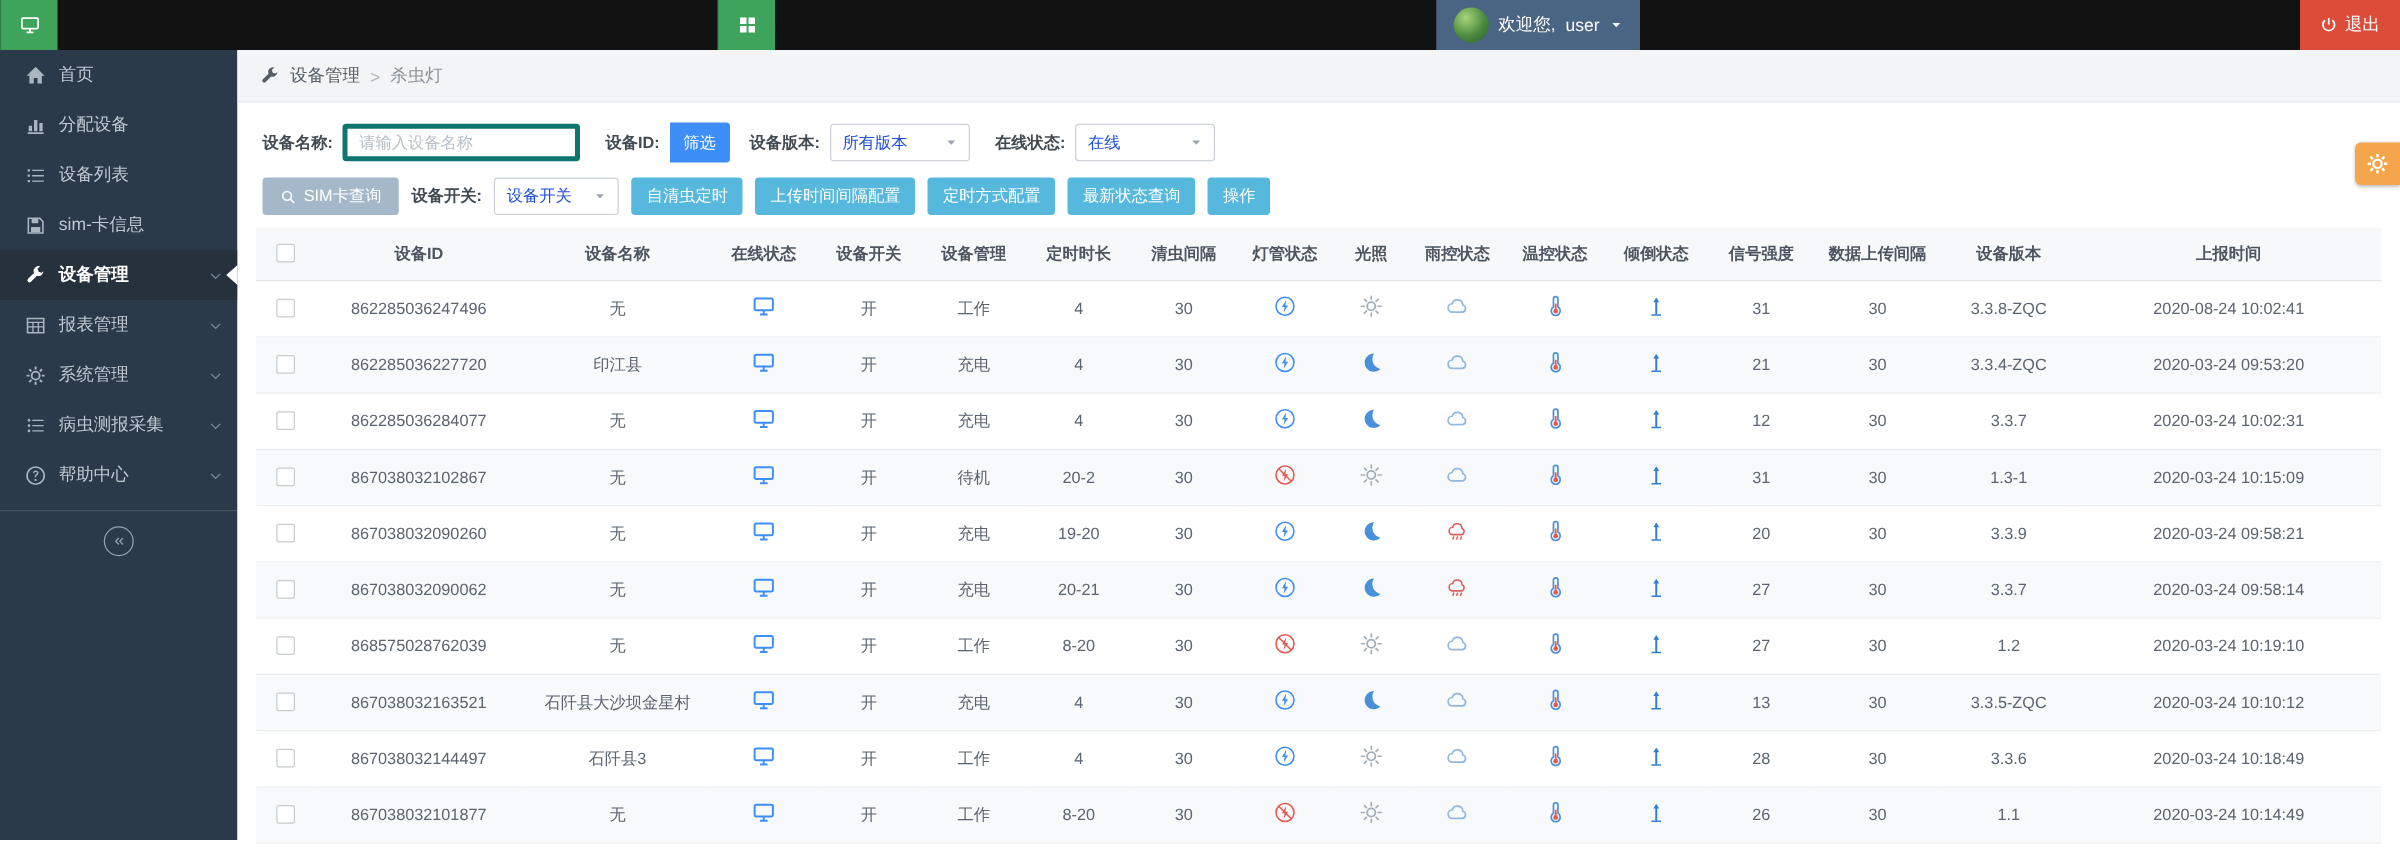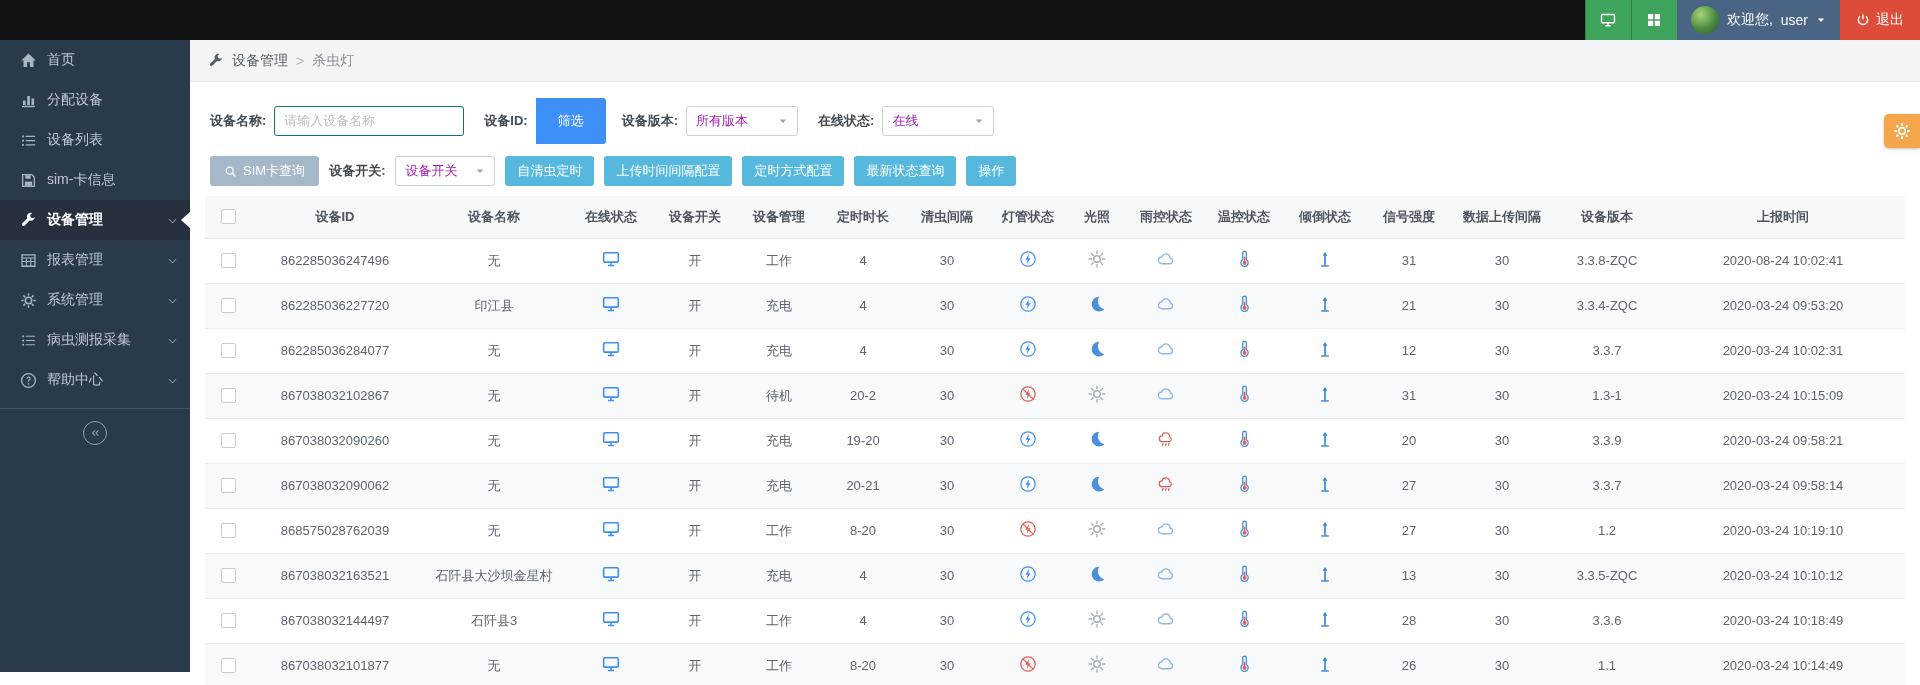--- a/index.html
+++ b/index.html
@@ -2,21 +2,21 @@
 <html style="--topbar_bg: #121212; --sidebar_bg: #2b3a4a; --green: #3fa45b; --red: #dd4b39; --user_bg: #4a6583; --accent_blue: #3e8ef7; --button_light_blue: #57b8dd; --orange: #f5a64a;"><head>
 <meta charset="utf-8">
 <style>
   *{box-sizing:border-box;margin:0;padding:0}
   html,body{width:1920px;height:685px;overflow:hidden}
   body{font-family:"Liberation Sans","DejaVu Sans",sans-serif;font-size:13px;background:#fff;color:#333;position:relative}
   .icon{display:inline-flex;align-items:center;justify-content:center}
   .icon svg{display:block;width:16px;height:16px}
 
   
-  .topbar{height:40px;background:var(--topbar_bg);display:flex;justify-content:flex-end;align-items:stretch}
+  .topbar{height:40px;background:var(--topbar_bg);display:flex;justify-content:space-between;align-items:stretch}
   .tb-btn{width:46px;display:flex;align-items:center;justify-content:center;background:var(--green);color:#fff;border-left:1px solid rgba(0,0,0,.22);cursor:pointer}
   .user-area{display:flex;align-items:center;gap:8px;padding:0 14px;background:var(--user_bg);color:#fff;cursor:pointer;font-size:14px}
   .avatar{width:28px;height:28px;border-radius:50%;background:radial-gradient(circle at 35% 30%,#a6d47a,#4c8a3f 55%,#2e5d2a);flex:0 0 auto}
   .user-area .caret svg{width:10px;height:10px}
   .logout{display:flex;align-items:center;gap:6px;padding:0 16px;background:var(--red);color:#fff;cursor:pointer;font-size:14px}
   .logout svg{width:14px;height:14px}
 
   
   .sidebar{position:absolute;top:40px;left:0;width:190px;bottom:13px;background:var(--sidebar_bg)}
   .side-item{position:relative;height:40px;display:flex;align-items:center;padding:0 12px 0 20px;color:#bfc8d2;font-size:14px;cursor:pointer}
@@ -38,25 +38,25 @@
   .breadcrumb .icon{color:#565f68}
   .bc-sep{color:#b0b6bc}
   .bc-current{color:#8a9199}
   .gear-fab{position:absolute;top:74px;right:0;width:36px;height:34px;background:var(--orange);border-radius:5px 0 0 5px;display:flex;align-items:center;justify-content:center;color:#fff;cursor:pointer;box-shadow:0 1px 3px rgba(0,0,0,.25)}
   .gear-fab svg{width:18px;height:18px}
 
   
   .filter-row{display:flex;align-items:center;padding:16px 20px 4px;gap:6px}
   .f-group{display:flex;align-items:center;gap:8px;margin-right:14px}
   .f-label{font-weight:bold;color:#424a52;white-space:nowrap}
-  .f-input{height:30px;width:190px;border:1px solid #0f766e;border-radius:3px;padding:0 9px;color:#555;font-size:13px;font-family:Liberation Serif, serif}
+  .f-input{height:30px;width:190px;border:4px solid #0f766e;border-radius:3px;padding:0 9px;color:#555;font-size:13px;font-family:Liberation Serif, serif}
   .f-input::placeholder{color:#b8bfc6}
   .f-input.joined{border-radius:3px 0 0 3px}
-  .btn-filter{height:46px;padding:0 22px;background:var(--accent_blue);border:none;border-radius:0 3px 3px 0;color:#fff;font-size:13px;cursor:pointer;font-family:Liberation Mono, monospace}
-  .sel{height:30px;min-width:112px;border:1px solid #ccd2d8;border-radius:3px;background:#fff;display:inline-flex;align-items:center;justify-content:space-between;padding:0 9px;color:#a21caf;cursor:pointer;gap:12px;white-space:nowrap}
+  .btn-filter{height:32px;padding:0 11px;background:var(--accent_blue);border:none;border-radius:0 3px 3px 0;color:#fff;font-size:13px;cursor:pointer;font-family:Liberation Mono, monospace}
+  .sel{height:30px;min-width:112px;border:1px solid #ccd2d8;border-radius:3px;background:#fff;display:inline-flex;align-items:center;justify-content:space-between;padding:0 9px;color:#1d4ed8;cursor:pointer;gap:12px;white-space:nowrap}
   .sel .icon{color:#9aa3ab}
   .sel .icon svg{width:10px;height:10px}
   .action-row{display:flex;align-items:center;padding:8px 20px 10px;gap:10px}
   .btn-sim{height:30px;padding:0 14px;background:#a4b8ca;border:none;border-radius:3px;color:#fff;display:inline-flex;align-items:center;gap:6px;font-size:13px;cursor:pointer;font-family:inherit}
   .btn-sim svg{width:13px;height:13px}
   .btn-lite{height:30px;padding:0 12px;background:var(--button_light_blue);border:none;border-radius:3px;color:#fff;font-size:13px;cursor:pointer;font-family:inherit;white-space:nowrap}
 
   
   .table-wrap{padding:0 15px}
   table{width:100%;border-collapse:collapse;table-layout:fixed}

